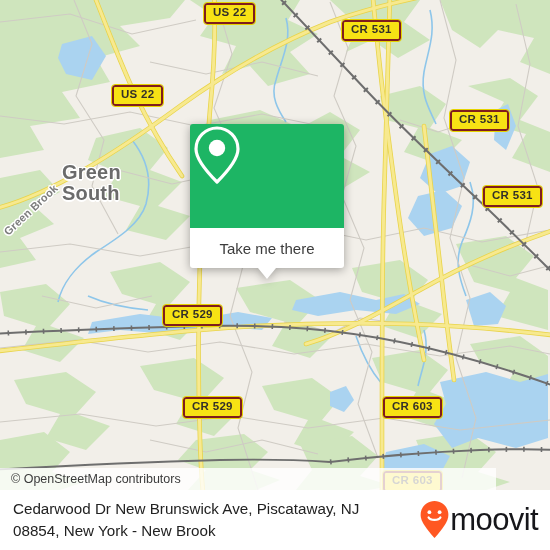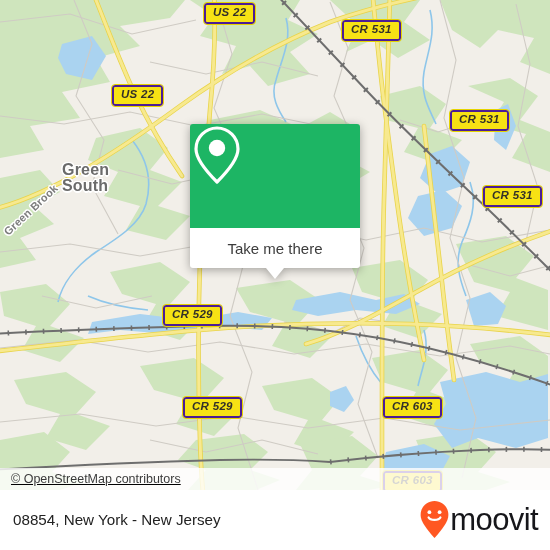--- a/index.html
+++ b/index.html
@@ -19,57 +19,56 @@
     color:#6b6b6b;
     font-weight:bold;
     letter-spacing:.2px;
     text-shadow:
       1.5px 0 #fff,-1.5px 0 #fff,0 1.5px #fff,0 -1.5px #fff,
       1px 1px #fff,-1px 1px #fff,1px -1px #fff,-1px -1px #fff;
     white-space:nowrap;
     line-height:1.03;
     pointer-events:none;
   }
-  .place{font-size:16px;}
+  .place{font-size:20px;}
   .water-label{
     font-size:11px;color:#7d7d7d;font-weight:bold;
   }
 
   
   .shield{
     position:absolute;
     background:#f7e214;
-    border:2px solid #4c1d95;
+    border:2px solid #7f1d1d;
     outline:1px solid #e6d400;
     border-radius:3px;
     color:#333029;
     font-size:11.5px;
     font-weight:bold;
     padding:2px 7px 3px 7px;
     letter-spacing:.3px;
     box-shadow:0 0 0 .5px rgba(0,0,0,.05);
     white-space:nowrap;
     line-height:1;
-    font-style:italic;
   }
 
   
   #attribution{
     position:absolute;left:0;bottom:0;
-    width:550px;height:22px;
+    width:496px;height:22px;
     background:rgba(255,255,255,.80);
-    display:flex;align-items:center;text-decoration:underline;
+    display:flex;align-items:center;
   }
   #attribution span{
     font-size:12.5px;color:#3b3b3b;padding-left:11px;
   }
 
   
   #popup{
-    position:absolute;left:190px;top:124px;width:170px;
+    position:absolute;left:190px;top:124px;width:154px;
     filter:drop-shadow(0 2px 5px rgba(0,0,0,.33));
   }
   #popup-head{
     height:104px;border-radius:3px 3px 0 0;
     display:flex;align-items:center;justify-content:center;
   }
   #popup-body{
     background:#ffffff;border-radius:0 0 3px 3px;
     height:40px;display:flex;align-items:center;justify-content:center;
   }
@@ -250,21 +249,22 @@
       <div id="popup-tail"></div>
     </div>
 
     <div id="attribution">
       <span>© OpenStreetMap contributors</span>
     </div>
   </div>
 
   <div id="footer">
     <div id="footer-address">
-      <div>08854, New York - New Jersey</div>
+      <div>Cedarwood Dr New Brunswick Ave, Piscataway, NJ</div>
+      <div>08854, New York - New Brook</div>
     </div>
     <div id="footer-logo">
       <svg width="31" height="40" viewBox="0 0 31 40">
         <path d="M15.5 1 C7.8 1 1.6 7.2 1.6 14.9 C1.6 21.3 8 29.6 15.5 38 C23 29.6 29.4 21.3 29.4 14.9 C29.4 7.2 23.2 1 15.5 1 Z" fill="#ff5722"></path>
         <circle cx="10.4" cy="12.2" r="1.9" fill="#ffffff"></circle>
         <circle cx="20.6" cy="12.2" r="1.9" fill="#ffffff"></circle>
         <path d="M9.6 17.4 C11.2 20.6 19.8 20.6 21.4 17.4" fill="none" stroke="#ffffff" stroke-width="2.2" stroke-linecap="round"></path>
       </svg>
       <span id="moovit-word">moovit</span>
     </div>

